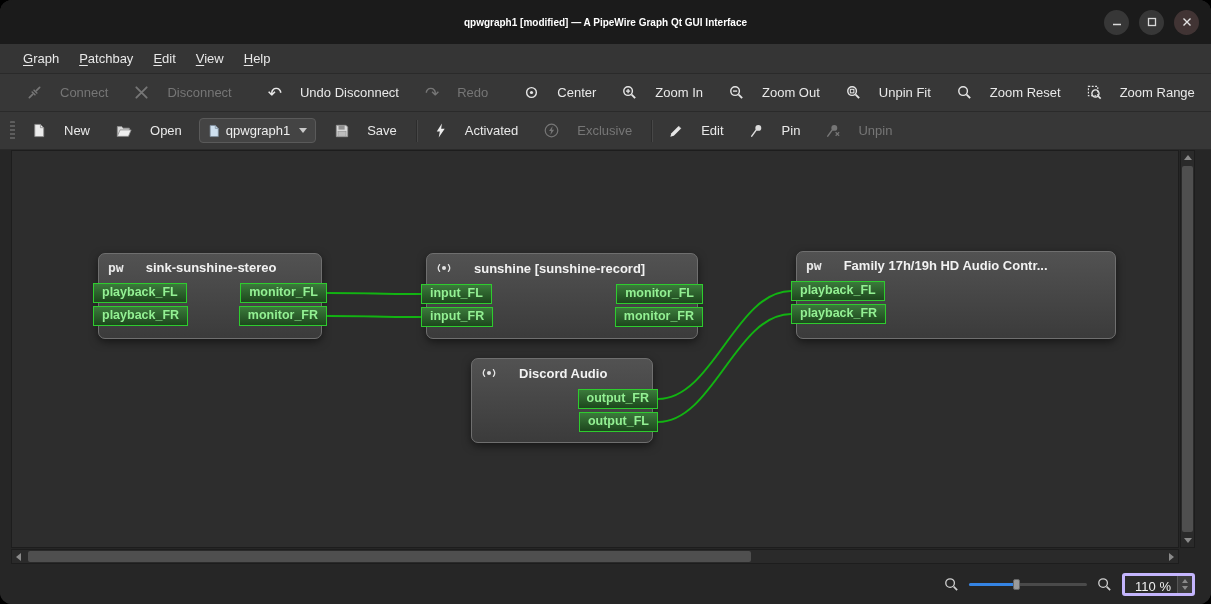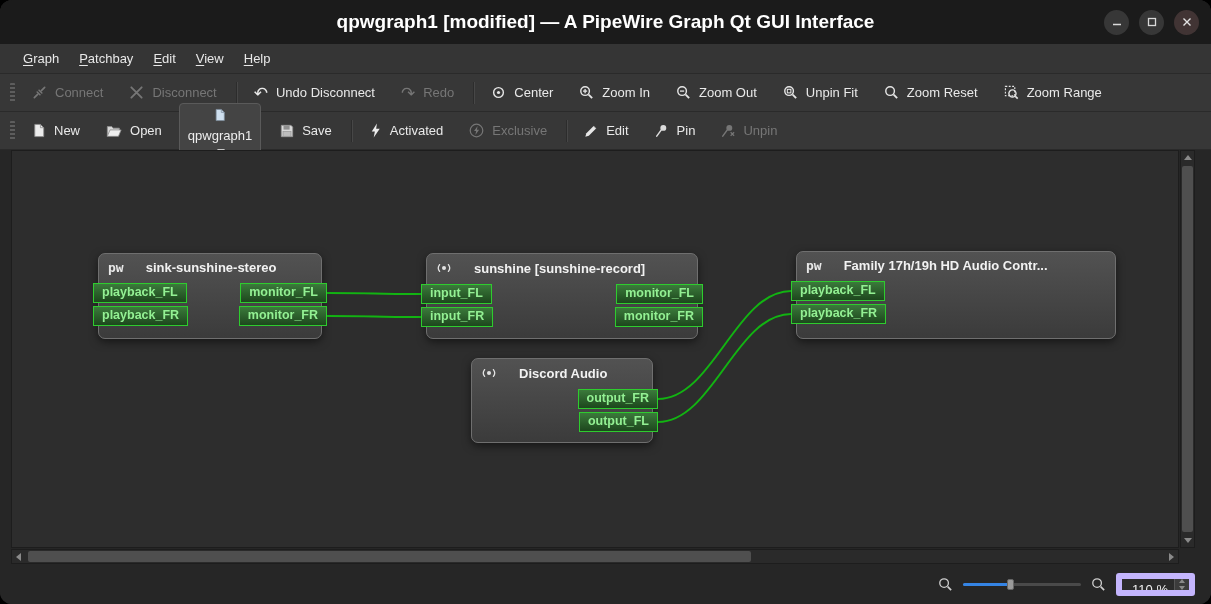--- a/index.html
+++ b/index.html
@@ -2,43 +2,43 @@
 <html><head>
 <meta charset="utf-8">
 <style>
   html,body{margin:0;padding:0;background:#000;}
   *{box-sizing:border-box;}
   body{font-family:"Liberation Sans","DejaVu Sans",sans-serif;font-size:13px;-webkit-font-smoothing:antialiased;}
   .window{position:relative;width:1211px;height:604px;background:#262626;border-radius:12px;overflow:hidden;display:flex;flex-direction:column;}
 
   
   .titlebar{height:44px;background:#1b1b1b;display:flex;align-items:center;justify-content:center;position:relative;flex:0 0 auto;}
-  .titlebar .title{color:#ffffff;font-weight:bold;font-size:19px;}
+  .titlebar .title{color:#ffffff;font-weight:bold;font-size:10px;}
   .winbtns{position:absolute;right:12px;top:0;height:100%;display:flex;align-items:center;gap:10px;}
   .winbtn{width:25px;height:25px;border-radius:50%;background:#373737;display:flex;align-items:center;justify-content:center;cursor:pointer;}
   .winbtn svg{display:block;}
   .winbtn.close{background:#413434;}
 
   
   .menubar{height:30px;background:#353535;display:flex;align-items:center;padding:8px 14px;gap:2px;border-bottom:1px solid #2a2a2a;flex:0 0 auto;}
   .menu-item{color:#e8e8e8;padding:4px 9px;border-radius:3px;cursor:pointer;}
   .menu-item u{text-underline-offset:2px;}
 
   
   .toolbar{height:38px;background:#373737;display:flex;align-items:center;padding:0 8px;border-bottom:1px solid #2a2a2a;flex:0 0 auto;}
   .grip{width:5px;height:20px;margin:0 8px 0 2px;background:repeating-linear-gradient(to bottom,#5d5d5d 0 2px,transparent 2px 4px);border-radius:1px;}
-  .tbtn{display:flex;align-items:center;gap:8px;color:#e9e9e9;padding:5px 9px;margin-right:8px;border-radius:4px;cursor:pointer;white-space:nowrap;}
+  .tbtn{display:flex;align-items:center;gap:18px;color:#e9e9e9;padding:5px 9px;margin-right:8px;border-radius:4px;cursor:pointer;white-space:nowrap;}
   .tbtn svg{display:block;}
   .tbtn .icon-text{font-size:17px;line-height:14px;font-family:"DejaVu Sans",sans-serif;}
   .tbtn.disabled, .disabled{color:#767676;}
   .disabled svg *{stroke:#767676 !important;}
   .disabled svg .fillpart{fill:#767676 !important;stroke:none !important;}
   .tb-sep{width:1px;height:22px;background:#2c2c2c;margin:0 8px 0 2px;box-shadow:1px 0 0 #474747;}
 
-  .combo{display:flex;align-items:center;gap:6px;background:#444444;border:1px solid #5a5a5a;border-radius:4px;padding:4px 8px;margin-right:10px;color:#eee;cursor:pointer;flex-direction:column;}
+  .combo{display:flex;align-items:center;gap:6px;background:#444444;border:1px solid #5a5a5a;border-radius:4px;padding:4px 8px;margin-right:10px;color:#eee;cursor:pointer;}
   .combo .arrow{width:0;height:0;border-left:4px solid transparent;border-right:4px solid transparent;border-top:5px solid #c9c9c9;margin-left:3px;}
 
   
   .main{flex:1 1 auto;display:grid;grid-template-columns:1fr 15px;grid-template-rows:1fr 15px;padding:0 16px 4px 11px;column-gap:1px;row-gap:1px;background:#262626;min-height:0;}
   .canvas{position:relative;background:#2d2d2d;border:1px solid #1d1d1d;overflow:hidden;}
 
   .node{position:absolute;z-index:2;background:linear-gradient(#525252,#3b3b3b);border:1px solid #6f6f6f;border-radius:7px;box-shadow:0 3px 9px rgba(0,0,0,.5);cursor:grab;}
   .node-header{display:flex;align-items:center;gap:22px;padding:6px 9px 2px;color:#f2f2f2;font-weight:bold;font-size:13px;white-space:nowrap;overflow:hidden;}
   .pw-glyph{font-family:"DejaVu Sans Mono",monospace;font-weight:bold;font-size:13px;color:#e8e8e8;}
   .ports{margin-top:6px;}
@@ -61,21 +61,21 @@
   .hthumb{position:absolute;top:1px;bottom:1px;left:16px;width:62%;background:#4f4f4f;border-radius:2px;cursor:pointer;}
   .corner{background:#262626;}
 
   
   .statusbar{height:36px;background:#262626;display:flex;align-items:center;justify-content:flex-end;gap:10px;padding:0 16px 4px 12px;flex:0 0 auto;}
   .status-icon{color:#cfcfcf;display:flex;align-items:center;cursor:pointer;}
   .zoom-slider{position:relative;width:118px;height:14px;cursor:pointer;}
   .zoom-track{position:absolute;left:0;right:0;top:6px;height:3px;background:#4a4a4a;border-radius:2px;}
   .zoom-fill{position:absolute;left:0;top:6px;height:3px;background:#3584e4;border-radius:2px;}
   .zoom-handle{position:absolute;top:2px;width:7px;height:11px;background:#9a9a9a;border:1px solid #666;border-radius:2px;}
-  .spinbox{display:flex;align-items:stretch;background:#2b2b2b;border:6px solid #c4b5fd;border-radius:3px;height:23px;overflow:hidden;}
+  .spinbox{display:flex;align-items:stretch;background:#2b2b2b;border:3px solid #c4b5fd;border-radius:3px;height:23px;overflow:hidden;}
   .spin-value{color:#f0f0f0;padding:3px 6px 0 10px;min-width:46px;text-align:right;}
   .spin-arrows{display:flex;flex-direction:column;justify-content:center;gap:3px;background:#3c3c3c;border-left:1px solid #555;padding:0 4px;cursor:pointer;}
   .spin-arrows .tri-up{border-bottom-width:4px;border-left-width:3.5px;border-right-width:3.5px;}
   .spin-arrows .tri-down{border-top-width:4px;border-left-width:3.5px;border-right-width:3.5px;}
 </style>
 </head>
 <body>
 
 <div class="window">
 

